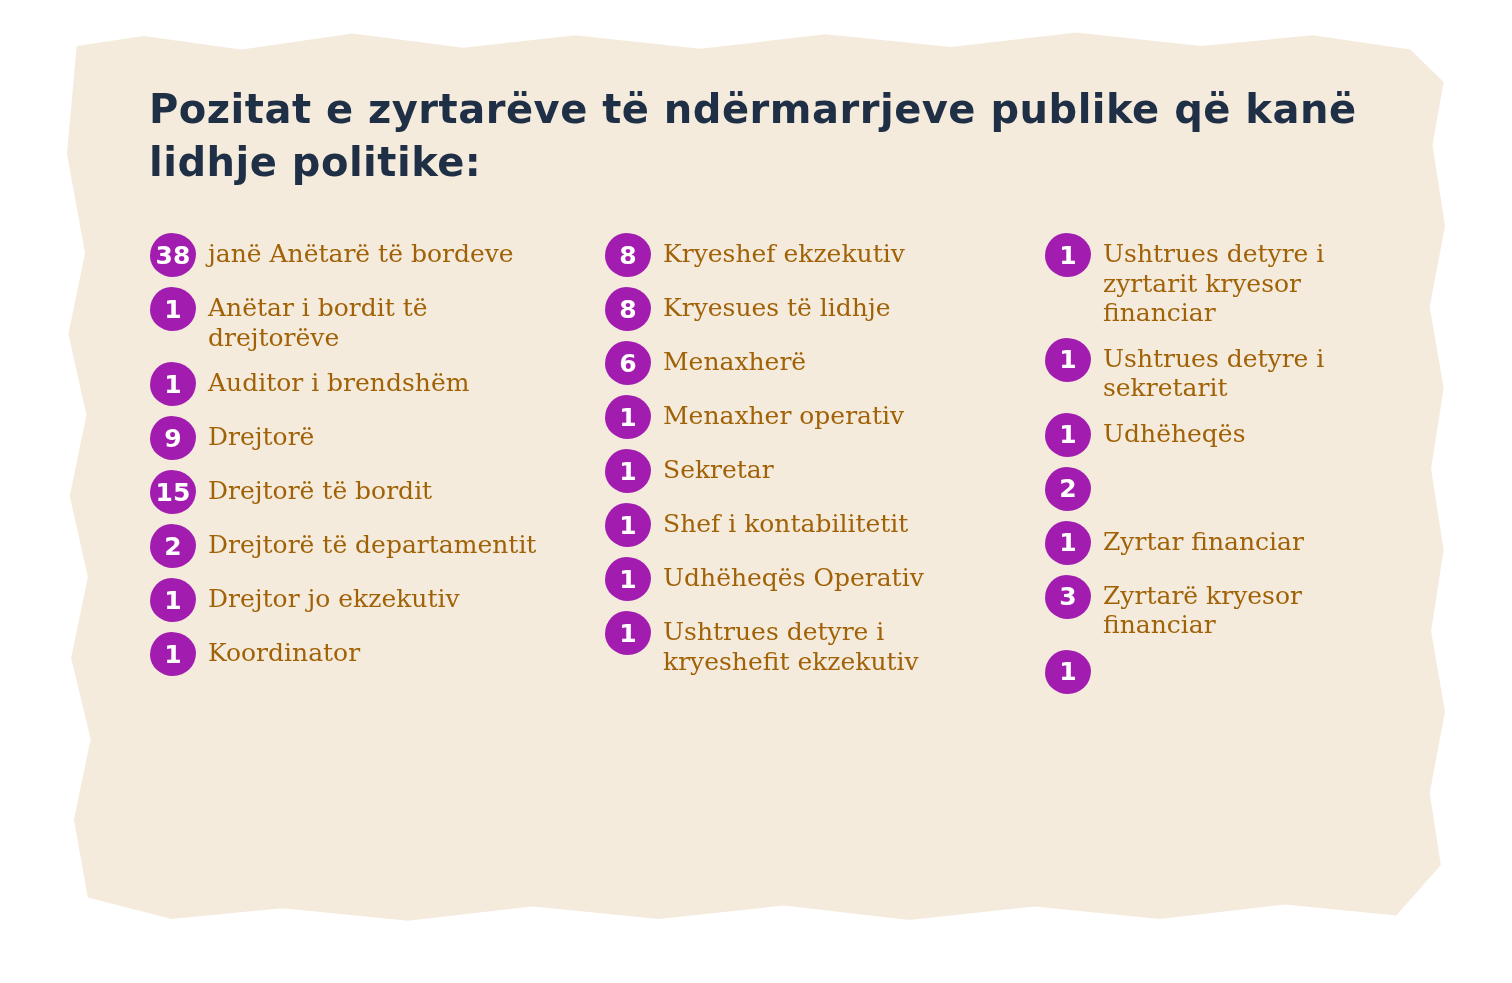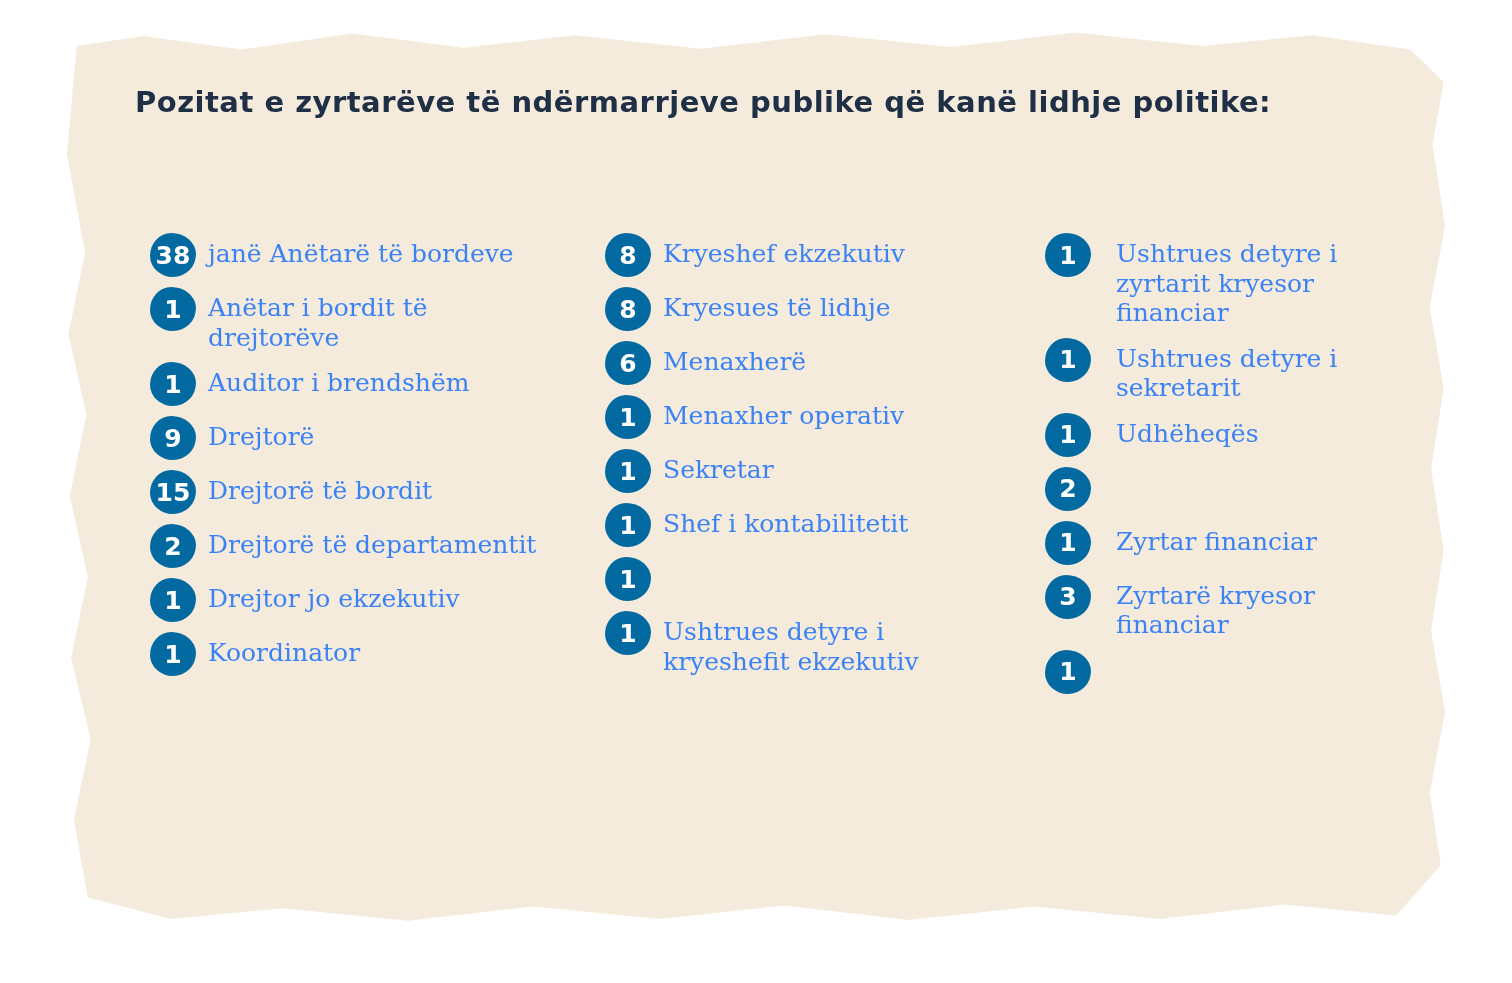--- a/index.html
+++ b/index.html
@@ -37,27 +37,27 @@
   #content {
     position: absolute;
     left: 60px;
     top: 28px;
     width: 1392px;
     height: 900px;
   }
 
   #title {
     position: absolute;
-    left: 75px;
+    left: 89px;
     top: 55px;
     width: 1250px;
     color: #1f2f45;
     font-family: "DejaVu Sans", sans-serif;
     font-weight: bold;
-    font-size: 29px;
+    font-size: 40px;
     line-height: 1.32;
     letter-spacing: 0.5px;
   }
 
   .column {
     position: absolute;
     top: 205px;
   }
   #col-1 { left: 90px;  width: 420px; }
   #col-2 { left: 545px; width: 420px; }
@@ -66,45 +66,45 @@
   .entry {
     display: flex;
     align-items: flex-start;
     margin-bottom: 10px;
   }
 
   .badge {
     flex: 0 0 auto;
     min-width: 46px;
     height: 44px;
-    background: #0369a1;
+    background: #a21caf;
     color: #ffffff;
     font-family: "DejaVu Sans", sans-serif;
     font-weight: bold;
     font-size: 25px;
     display: flex;
     align-items: center;
     justify-content: center;
     padding: 0 4px;
     margin-right: 12px;
     
     border-radius: 46% 54% 50% 50% / 52% 48% 52% 48%;
     box-sizing: border-box;
   }
 
   .entry-label {
-    color: #3b82f6;
+    color: #a16207;
     font-family: "DejaVu Serif", serif;
     font-size: 25px;
     line-height: 1.18;
     padding-top: 6px;
     max-width: 330px;
   }
 
-  #col-3 .entry-label { max-width: 310px; margin-left: 13px; }
+  #col-3 .entry-label { max-width: 310px; }
   #col-2 .entry-label { max-width: 320px; }
 </style>
 </head>
 <body>
 
 <div id="paper-sheet"></div>
 
 <div id="content">
 
   <div id="title">Pozitat e zyrtarëve të ndërmarrjeve publike që kanë lidhje politike:</div>
@@ -163,20 +163,21 @@
       <div class="entry">
         <div class="badge">1</div>
         <div class="entry-label">Sekretar</div>
       </div>
       <div class="entry">
         <div class="badge">1</div>
         <div class="entry-label">Shef i kontabilitetit</div>
       </div>
       <div class="entry">
         <div class="badge">1</div>
+        <div class="entry-label">Udhëheqës Operativ</div>
       </div>
       <div class="entry">
         <div class="badge">1</div>
         <div class="entry-label">Ushtrues detyre i kryeshefit ekzekutiv</div>
       </div>
     </div>
   <div class="column" id="col-3">
       <div class="entry">
         <div class="badge">1</div>
         <div class="entry-label">Ushtrues detyre i zyrtarit kryesor financiar</div>

